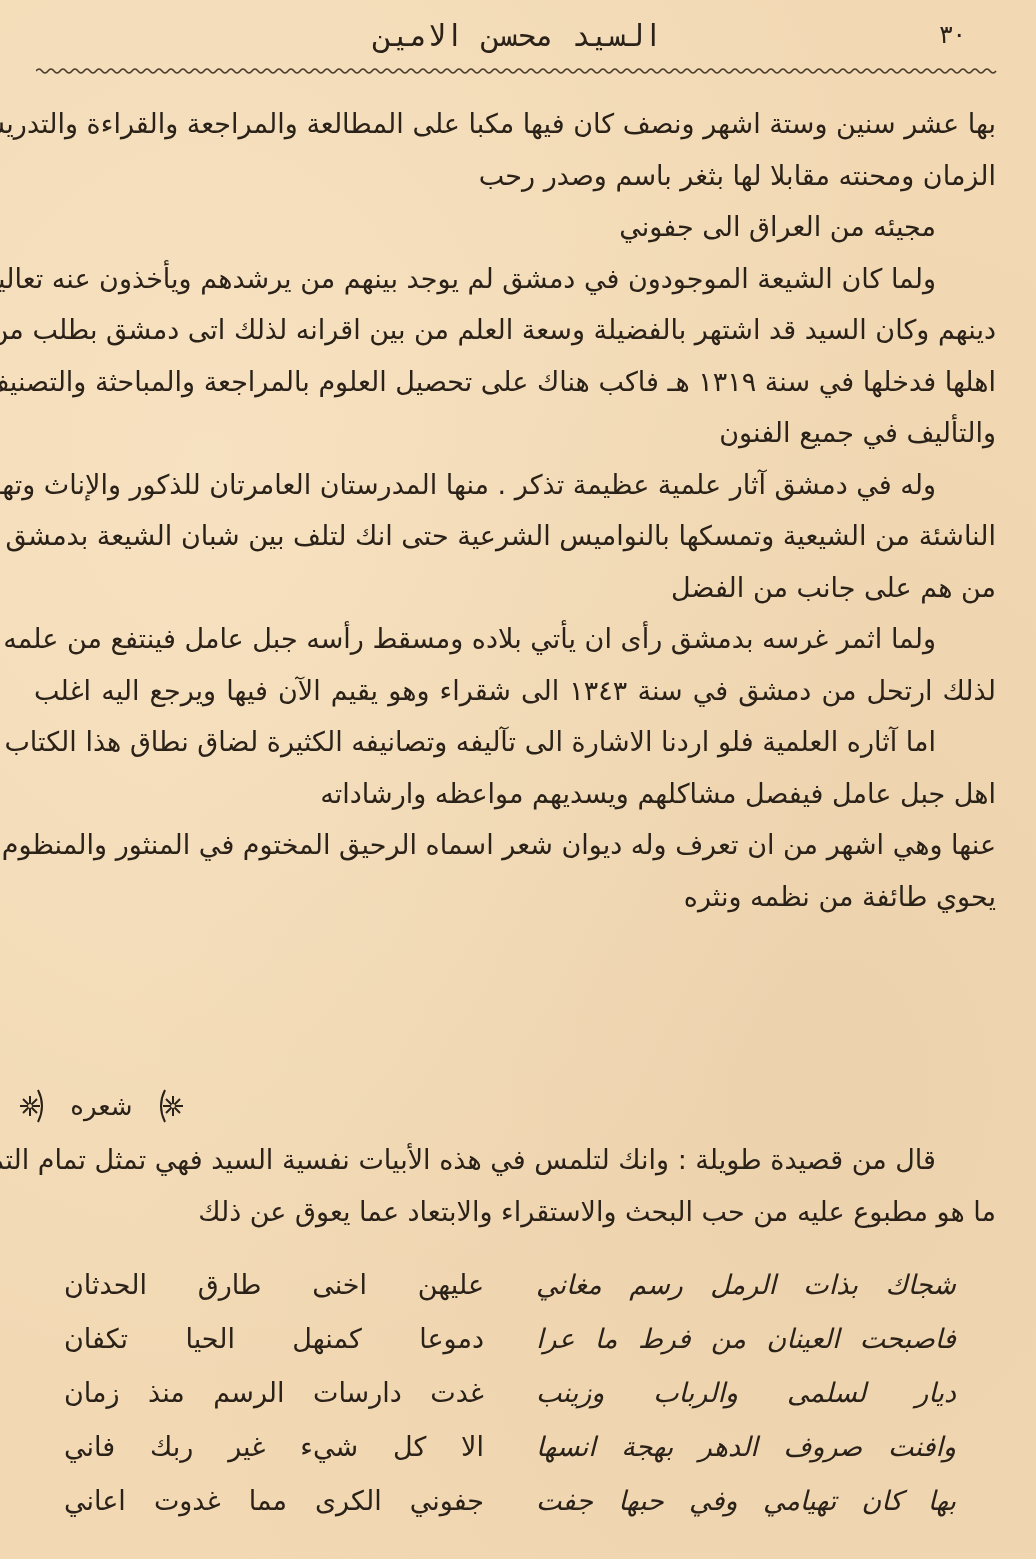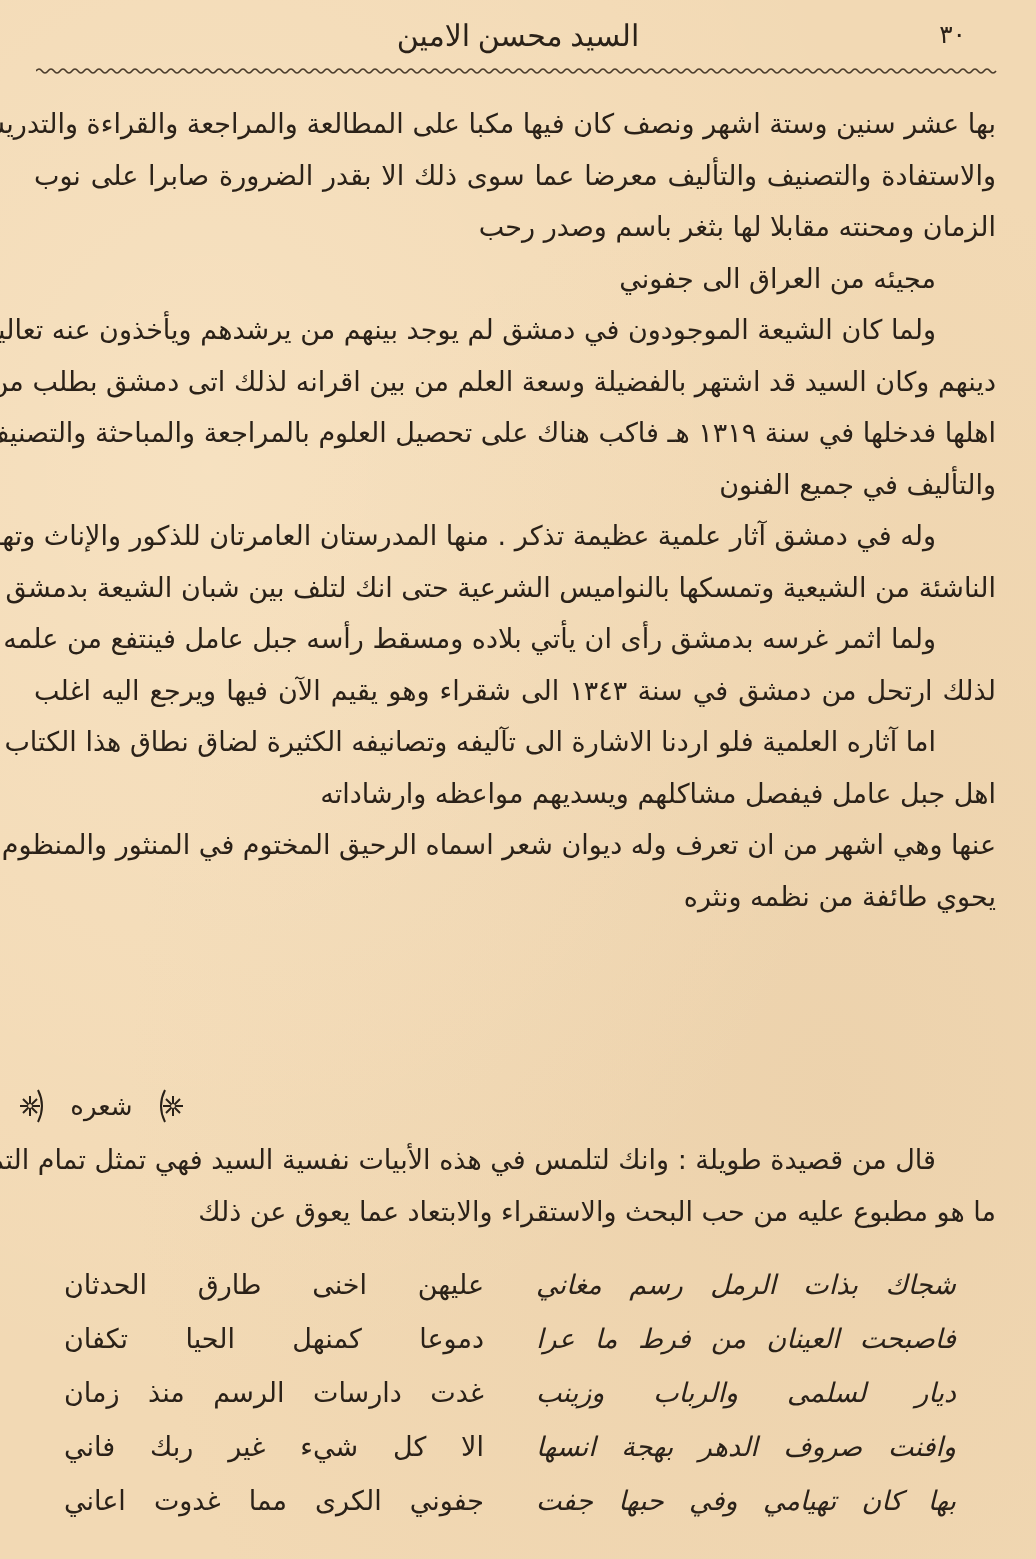--- a/index.html
+++ b/index.html
@@ -39,21 +39,21 @@
       font-size: 25px;
       font-family: "DejaVu Sans", sans-serif;
       color: #2a2118;
     }
     .running-title {
       position: absolute;
       left: 0; right: 0;
       text-align: center;
       top: 0px;
       font-size: 30px;
-      font-family: Liberation Serif, serif;
+      font-family: Liberation Mono, monospace;
       color: #2a2118;
     }
     .wavy-rule {
       position: absolute;
       top: 66px;
       left: 36px;
       width: 964px;
       height: 10px;
     }
     .body-text {
@@ -146,32 +146,32 @@
     <span class="page-number">٣٠</span>
     <span class="running-title">السيد محسن الامين</span>
   </div>
 
   <svg class="wavy-rule" viewBox="0 0 964 10" preserveAspectRatio="none">
     <path d="M0 5 Q 3 1 6 5 T 12 5 T 18 5 T 24 5 T 30 5 T 36 5 T 42 5 T 48 5 T 54 5 T 60 5 T 66 5 T 72 5 T 78 5 T 84 5 T 90 5 T 96 5 T 102 5 T 108 5 T 114 5 T 120 5 T 126 5 T 132 5 T 138 5 T 144 5 T 150 5 T 156 5 T 162 5 T 168 5 T 174 5 T 180 5 T 186 5 T 192 5 T 198 5 T 204 5 T 210 5 T 216 5 T 222 5 T 228 5 T 234 5 T 240 5 T 246 5 T 252 5 T 258 5 T 264 5 T 270 5 T 276 5 T 282 5 T 288 5 T 294 5 T 300 5 T 306 5 T 312 5 T 318 5 T 324 5 T 330 5 T 336 5 T 342 5 T 348 5 T 354 5 T 360 5 T 366 5 T 372 5 T 378 5 T 384 5 T 390 5 T 396 5 T 402 5 T 408 5 T 414 5 T 420 5 T 426 5 T 432 5 T 438 5 T 444 5 T 450 5 T 456 5 T 462 5 T 468 5 T 474 5 T 480 5 T 486 5 T 492 5 T 498 5 T 504 5 T 510 5 T 516 5 T 522 5 T 528 5 T 534 5 T 540 5 T 546 5 T 552 5 T 558 5 T 564 5 T 570 5 T 576 5 T 582 5 T 588 5 T 594 5 T 600 5 T 606 5 T 612 5 T 618 5 T 624 5 T 630 5 T 636 5 T 642 5 T 648 5 T 654 5 T 660 5 T 666 5 T 672 5 T 678 5 T 684 5 T 690 5 T 696 5 T 702 5 T 708 5 T 714 5 T 720 5 T 726 5 T 732 5 T 738 5 T 744 5 T 750 5 T 756 5 T 762 5 T 768 5 T 774 5 T 780 5 T 786 5 T 792 5 T 798 5 T 804 5 T 810 5 T 816 5 T 822 5 T 828 5 T 834 5 T 840 5 T 846 5 T 852 5 T 858 5 T 864 5 T 870 5 T 876 5 T 882 5 T 888 5 T 894 5 T 900 5 T 906 5 T 912 5 T 918 5 T 924 5 T 930 5 T 936 5 T 942 5 T 948 5 T 954 5 T 960 5" fill="none" stroke="#4a3c2c" stroke-width="1.6"></path>
   </svg>
 
   <div class="body-text">
     <div class="line">بها عشر سنين وستة اشهر ونصف كان فيها مكبا على المطالعة والمراجعة والقراءة والتدريس</div>
-    <div class="line">والاستفادة والتصنيف والتأليف معرضا عما سوى ذلك الا بقدر الضرورة صابرا على نوب</div>
     <div class="line last">الزمان ومحنته مقابلا لها بثغر باسم وصدر رحب</div>
 
     <div class="line last subheading">مجيئه من العراق الى جفوني</div>
 
     <div class="line indent">ولما كان الشيعة الموجودون في دمشق لم يوجد بينهم من يرشدهم ويأخذون عنه تعاليم</div>
     <div class="line">دينهم وكان السيد قد اشتهر بالفضيلة وسعة العلم من بين اقرانه لذلك اتى دمشق بطلب من</div>
     <div class="line">اهلها فدخلها في سنة ١٣١٩ هـ فاكب هناك على تحصيل العلوم بالمراجعة والمباحثة والتصنيف</div>
     <div class="line last">والتأليف في جميع الفنون</div>
 
     <div class="line indent">وله في دمشق آثار علمية عظيمة تذكر . منها المدرستان العامرتان للذكور والإناث وتهذيب</div>
     <div class="line">الناشئة من الشيعية وتمسكها بالنواميس الشرعية حتى انك لتلف بين شبان الشيعة بدمشق اليوم</div>
+    <div class="line last">من هم على جانب من الفضل</div>
 
     <div class="line indent">ولما اثمر غرسه بدمشق رأى ان يأتي بلاده ومسقط رأسه جبل عامل فينتفع من علمه مواطنوه</div>
     <div class="line">لذلك ارتحل من دمشق في سنة ١٣٤٣ الى شقراء وهو يقيم الآن فيها ويرجع اليه اغلب</div>
     <div class="line indent">اما آثاره العلمية فلو اردنا الاشارة الى تآليفه وتصانيفه الكثيرة لضاق نطاق هذا الكتاب</div>
 
     <div class="line last">اهل جبل عامل فيفصل مشاكلهم ويسديهم مواعظه وارشاداته</div>
     <div class="line">عنها وهي اشهر من ان تعرف وله ديوان شعر اسماه الرحيق المختوم في المنثور والمنظوم</div>
     <div class="line last">يحوي طائفة من نظمه ونثره</div>
   </div>
 

